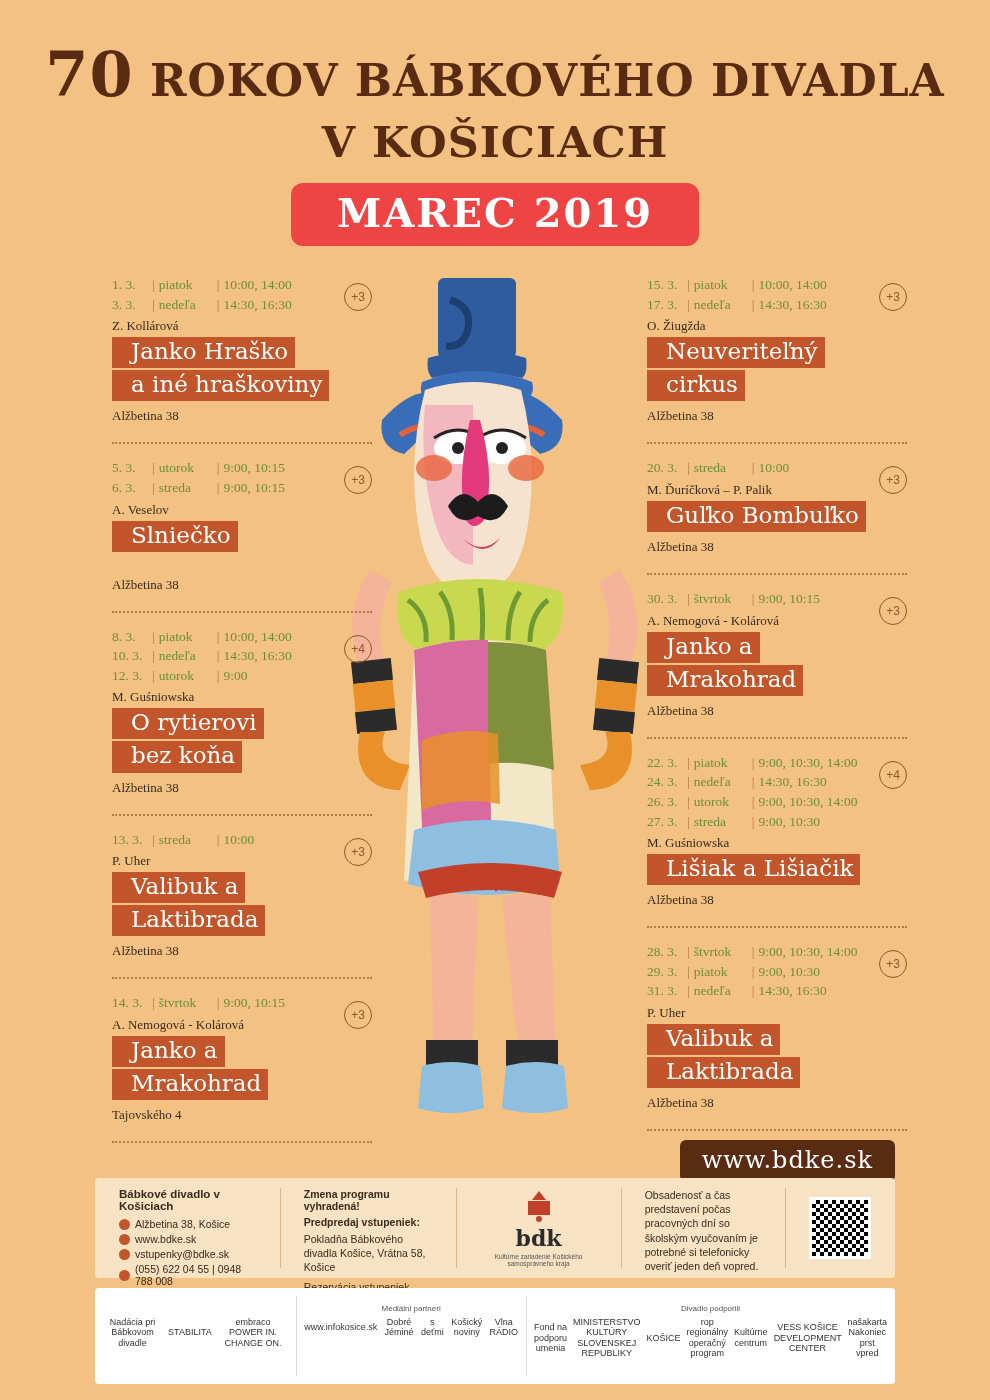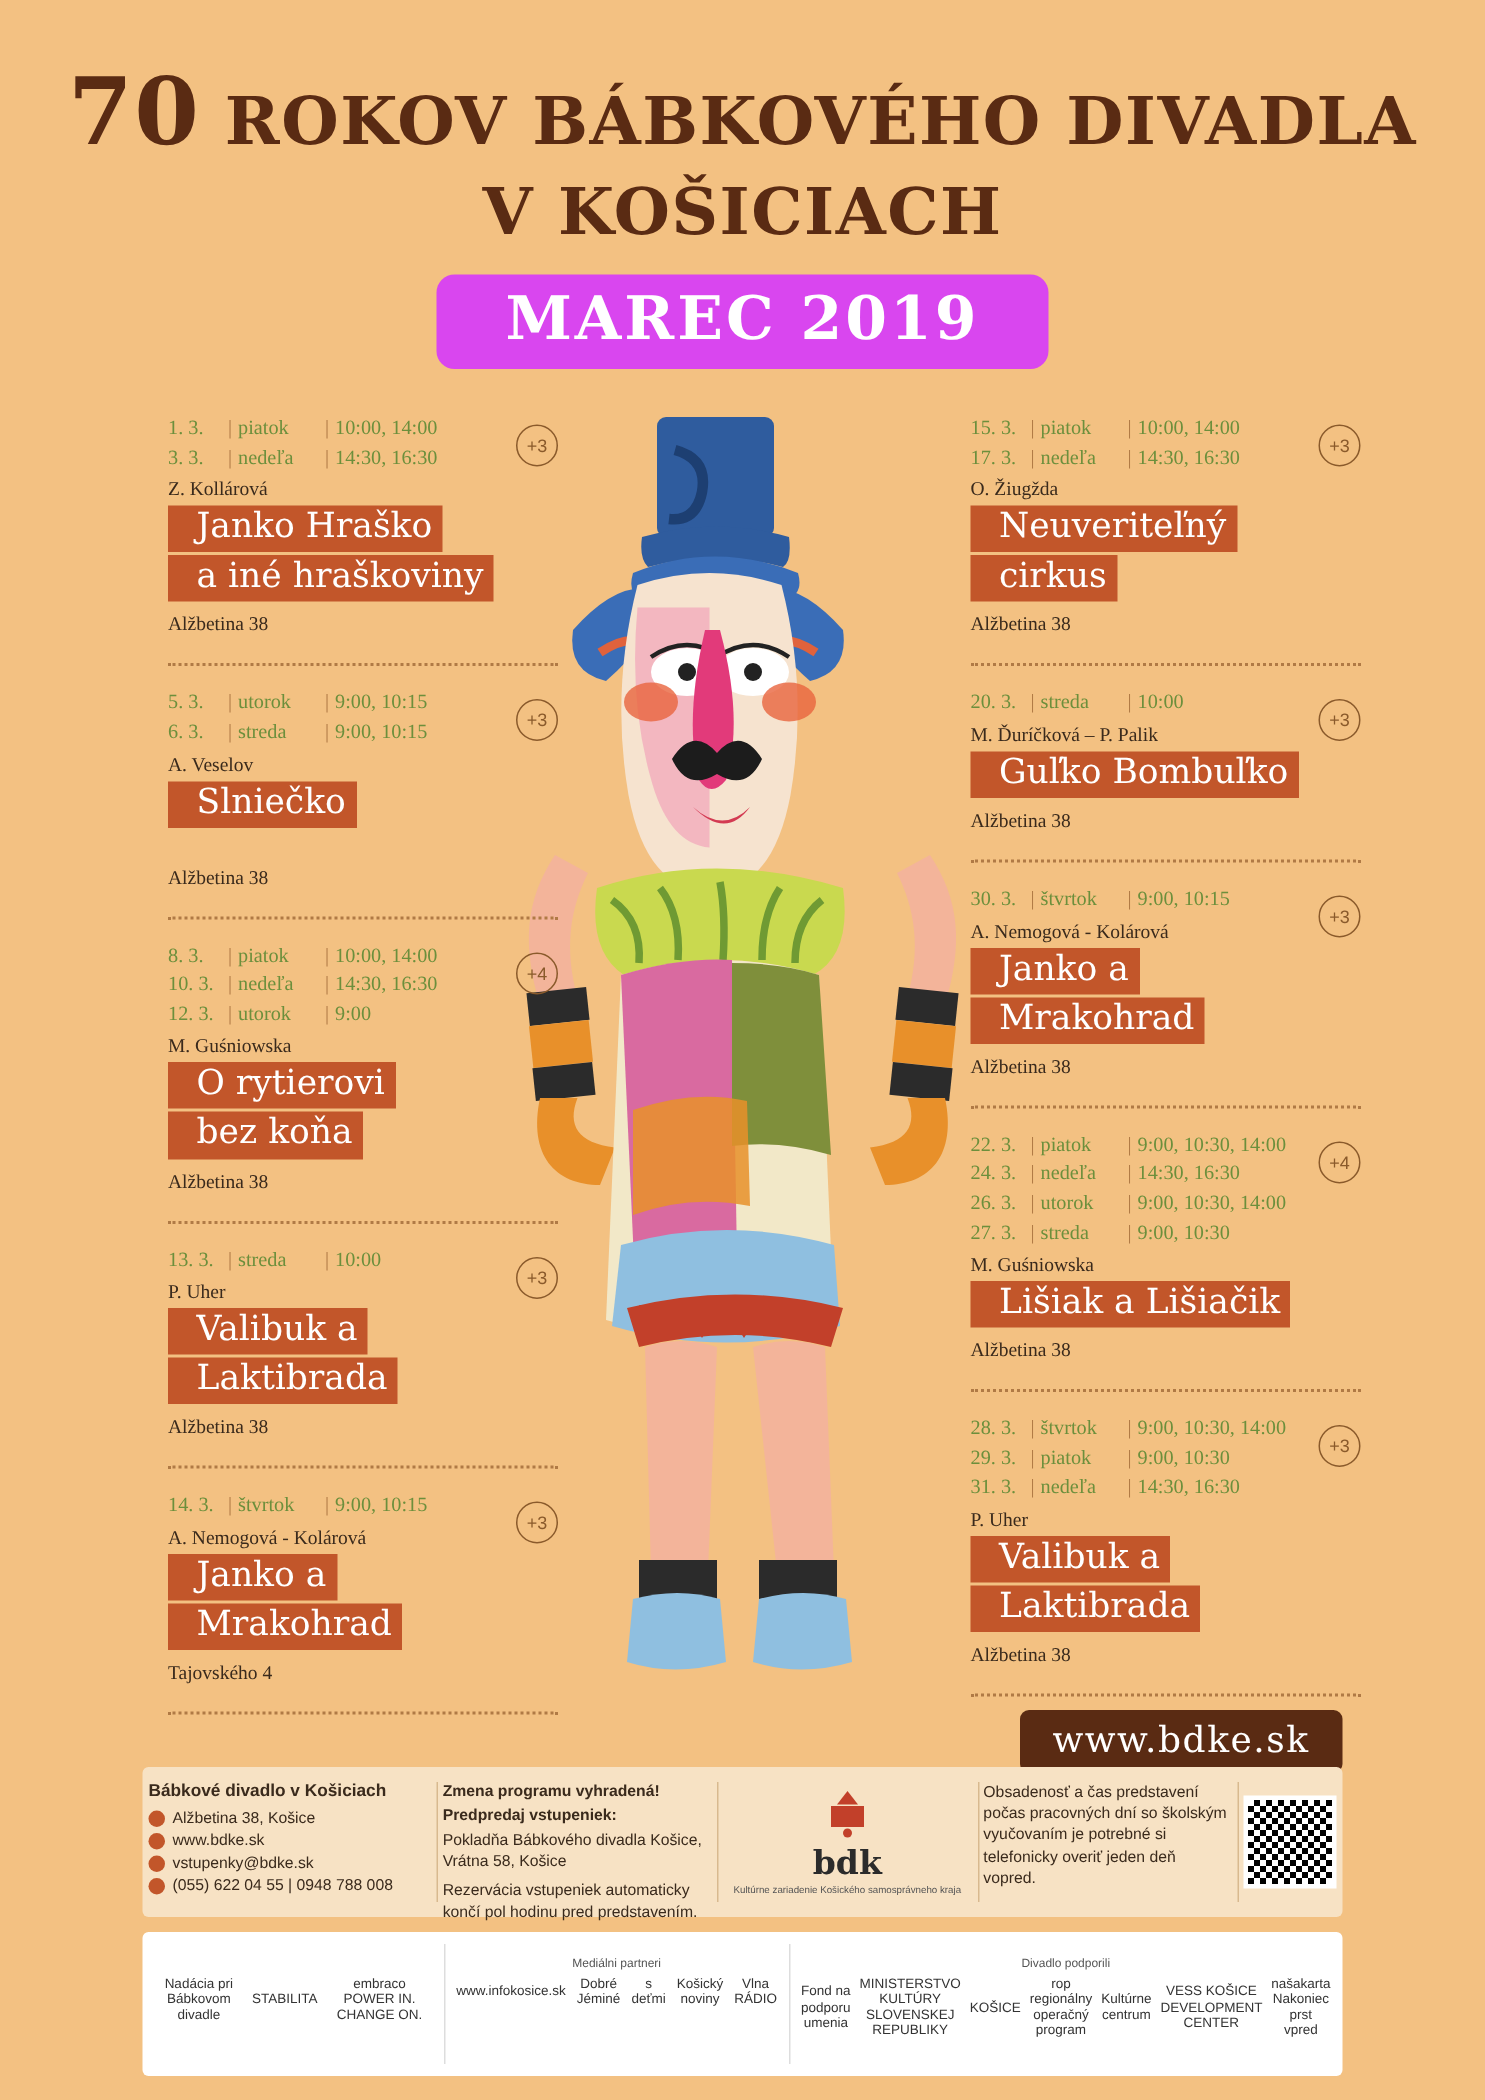--- a/index.html
+++ b/index.html
@@ -21,21 +21,21 @@
     font-family:"DejaVu Serif", serif;
     font-weight:bold;
     letter-spacing:1px;
   }
   .title-line1 { font-size: 44px; }
   .title-line1 .big { font-size: 62px; }
   .title-line2 { font-size: 43px; margin-top: 6px; }
   .month-badge {
     display:inline-block;
     margin-top: 16px;
-    background:#d946ef;
+    background:#ef4444;
     color:#fff;
     font-family:"DejaVu Serif", serif;
     font-weight:bold;
     font-size: 40px;
     letter-spacing: 2px;
     padding: 6px 46px 10px 46px;
     border-radius: 12px;
   }
 
   
@@ -139,21 +139,21 @@
     left: 95px; right: 95px;
     top: 1178px;
     height: 100px;
     background:#f7e2c4;
     border-radius: 4px;
     display:flex;
     font-family:"Liberation Sans", sans-serif;
     font-size: 10.5px;
     color:#3a2a1c;
   }
-  .infocell { padding: 10px 4px; position:relative; }
+  .infocell { padding: 10px 24px; position:relative; }
   .infocell + .infocell::before {
     content:""; position:absolute; left:0; top:10px; bottom:10px;
     border-left: 1px solid #d8b98f;
   }
   .ic-1 { width: 215px; }
   .ic-2 { width: 205px; }
   .ic-3 { width: 190px; }
   .ic-4 { width: 190px; display:flex; align-items:center; justify-content:center; flex-direction:column;}
   .ic-5 { flex:1; display:flex; align-items:center; justify-content:center;}
   .org-name { font-weight:bold; font-size: 11.5px; margin-bottom: 6px; }

